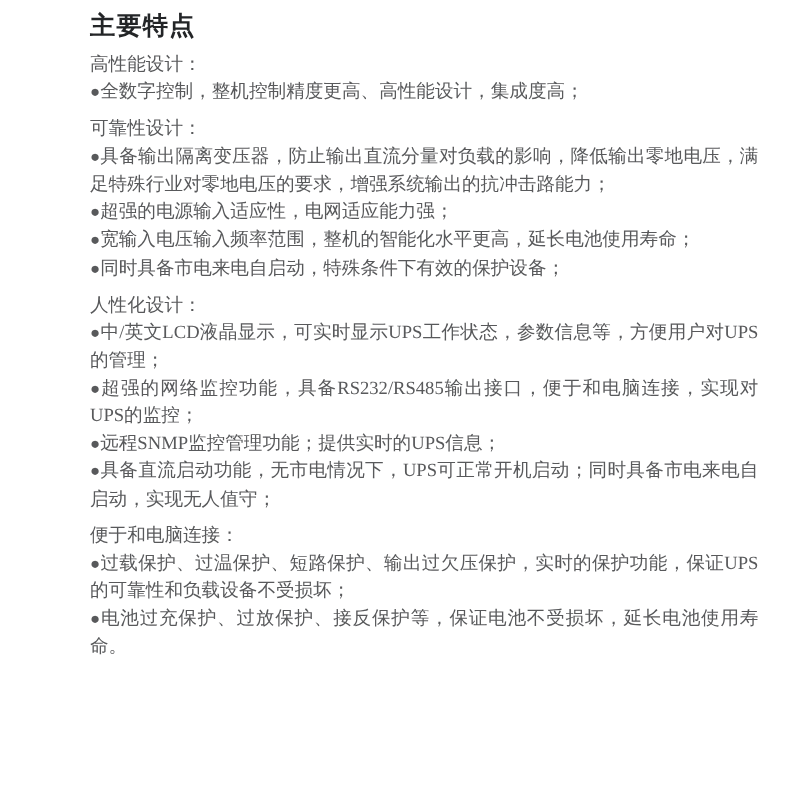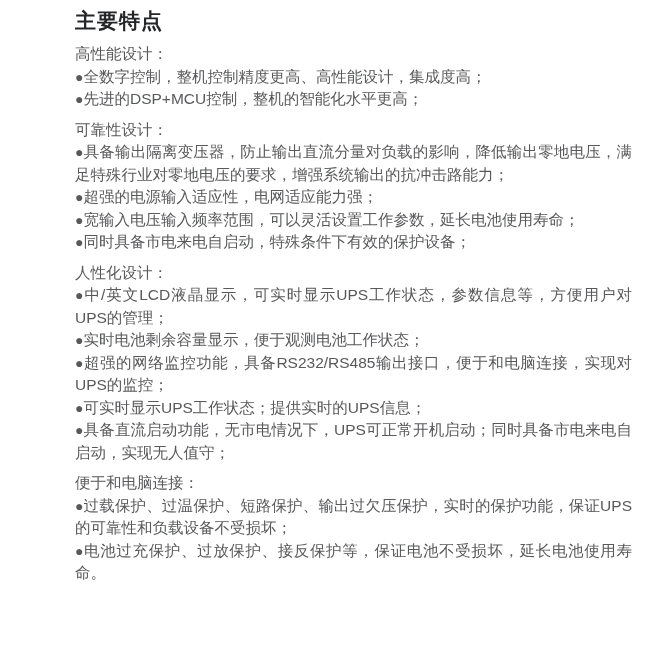--- a/index.html
+++ b/index.html
@@ -2,21 +2,21 @@
 <html lang="zh"><head>
 <meta charset="utf-8">
 <style>
   html, body { margin: 0; padding: 0; }
   .page {
     position: relative;
     width: 666px;
     height: 669px;
     background: #ffffff;
     overflow: hidden;
-    font-family: Liberation Sans, sans-serif;
+    font-family: Liberation Serif, serif;
   }
   .content {
     position: absolute;
     left: 75px;
     top: 9px;
     width: 557px;
   }
   .doc-title {
     margin: 0;
     font-size: 21px;
@@ -45,37 +45,35 @@
 <body>
 
 <div class="page">
   <div class="content">
 
     <h1 class="doc-title">主要特点</h1>
 
     <div class="section">
       <p class="sec-heading">高性能设计：</p>
       <p class="bullet"><span class="marker">●</span><span>全数字控制，整机控制精度更高、高性能设计，集成度高；</span></p>
-      <p class="bullet"><span class="marker">●</span><span>先进的DSP+MCU控制，整机的智能化水平更高；</span></p>
     </div>
 
     <div class="section">
       <p class="sec-heading">可靠性设计：</p>
       <p class="bullet"><span class="marker">●</span><span>具备输出隔离变压器，防止输出直流分量对负载的影响，降低输出零地电压，满足特殊行业对零地电压的要求，增强系统输出的抗冲击路能力；</span></p>
       <p class="bullet"><span class="marker">●</span><span>超强的电源输入适应性，电网适应能力强；</span></p>
-      <p class="bullet"><span class="marker">●</span><span>宽输入电压输入频率范围，可以灵活设置工作参数，延长电池使用寿命；</span></p>
+      <p class="bullet"><span class="marker">●</span><span>宽输入电压输入频率范围，整机的智能化水平更高，延长电池使用寿命；</span></p>
       <p class="bullet"><span class="marker">●</span><span>同时具备市电来电自启动，特殊条件下有效的保护设备；</span></p>
     </div>
 
     <div class="section">
       <p class="sec-heading">人性化设计：</p>
       <p class="bullet"><span class="marker">●</span><span>中/英文LCD液晶显示，可实时显示UPS工作状态，参数信息等，方便用户对UPS的管理；</span></p>
-      <p class="bullet"><span class="marker">●</span><span>实时电池剩余容量显示，便于观测电池工作状态；</span></p>
       <p class="bullet"><span class="marker">●</span><span>超强的网络监控功能，具备RS232/RS485输出接口，便于和电脑连接，实现对UPS的监控；</span></p>
-      <p class="bullet"><span class="marker">●</span><span>可实时显示UPS工作状态；提供实时的UPS信息；</span></p>
+      <p class="bullet"><span class="marker">●</span><span>远程SNMP监控管理功能；提供实时的UPS信息；</span></p>
       <p class="bullet"><span class="marker">●</span><span>具备直流启动功能，无市电情况下，UPS可正常开机启动；同时具备市电来电自启动，实现无人值守；</span></p>
     </div>
 
     <div class="section">
       <p class="sec-heading">便于和电脑连接：</p>
       <p class="bullet"><span class="marker">●</span><span>过载保护、过温保护、短路保护、输出过欠压保护，实时的保护功能，保证UPS的可靠性和负载设备不受损坏；</span></p>
       <p class="bullet"><span class="marker">●</span><span>电池过充保护、过放保护、接反保护等，保证电池不受损坏，延长电池使用寿命。</span></p>
     </div>
 
   </div>

